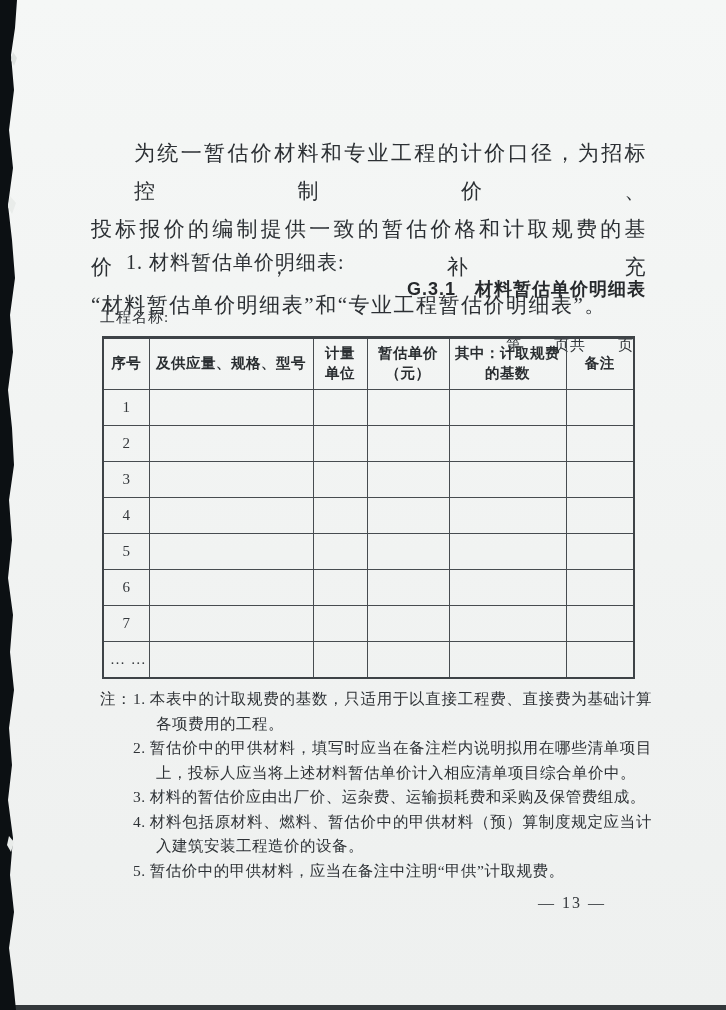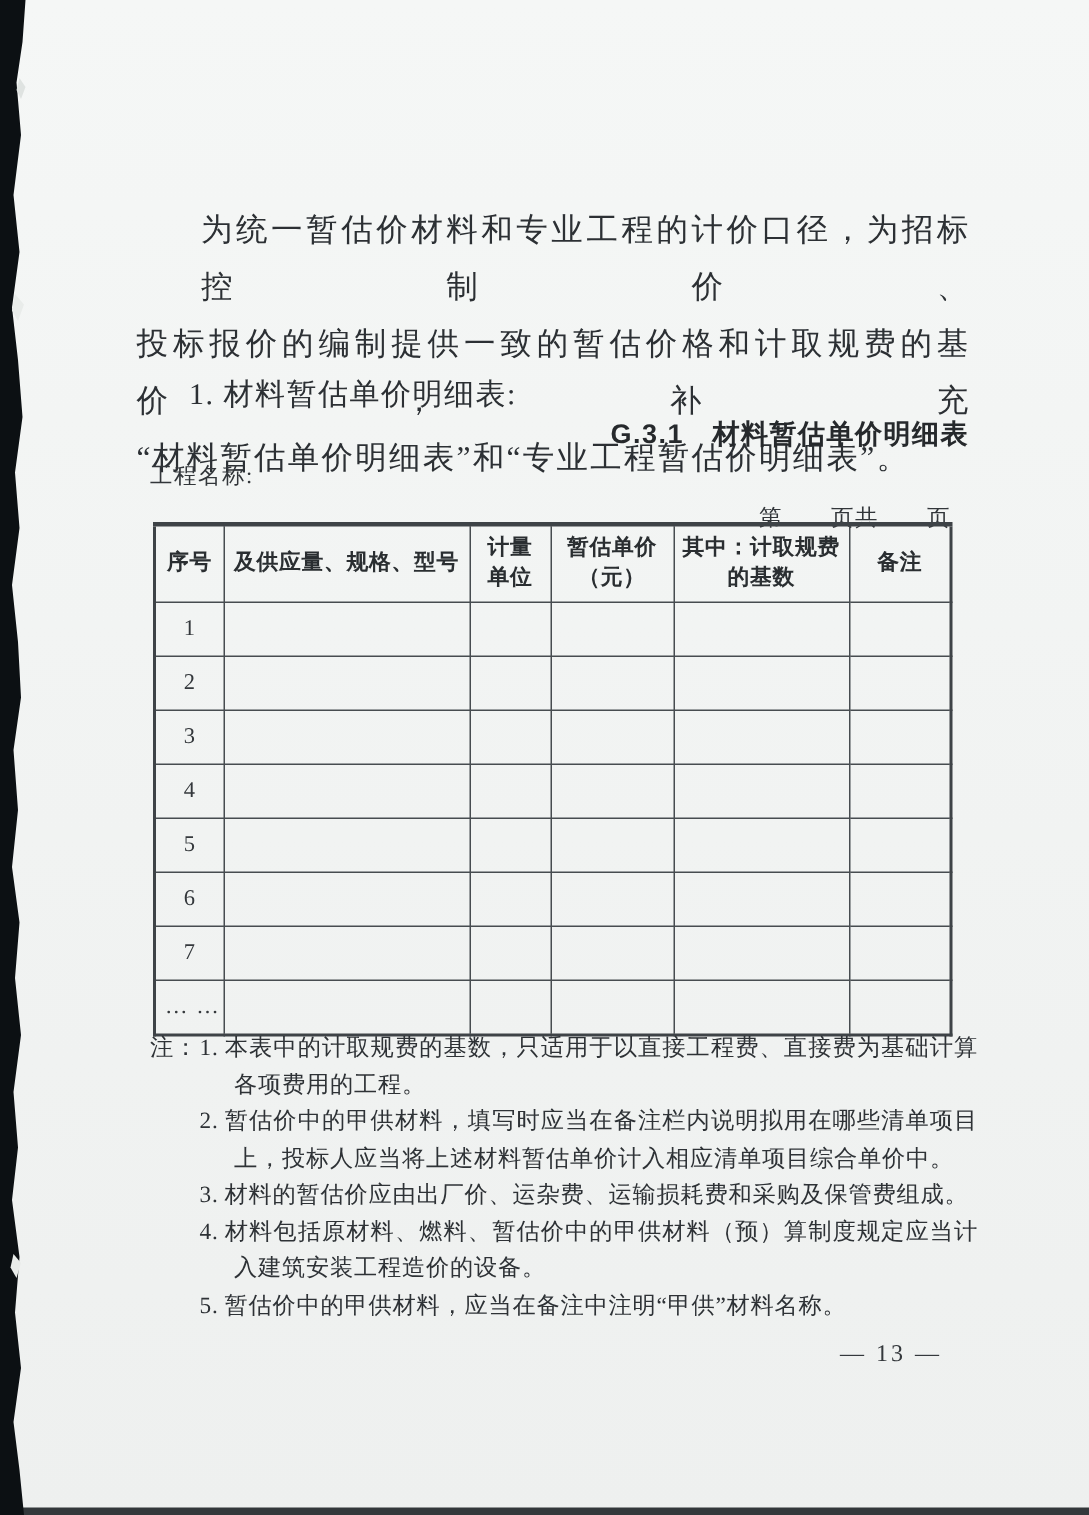--- a/index.html
+++ b/index.html
@@ -32,40 +32,40 @@
 
   .table-caption{position:absolute;left:88px;top:277px;width:558px;text-align:right;
     font-family:"Liberation Sans","DejaVu Sans",sans-serif;
     font-weight:bold;font-size:18px;letter-spacing:1px;color:#26292c;}
 
   .meta-line{position:absolute;left:100px;top:308px;width:534px;display:flex;justify-content:space-between;
     font-size:15px;letter-spacing:1px;color:#32363a;}
   .meta-line .pages{white-space:pre;margin-top:28px;}
 
   
-  table.material{position:absolute;left:102px;top:348px;width:531px;
+  table.material{position:absolute;left:102px;top:336px;width:531px;
     border-collapse:collapse;table-layout:fixed;
     border:2px solid #3e4347;border-top-width:3px;}
   table.material th,table.material td{border:1px solid #474c50;padding:0;}
   table.material th{
     font-family:"Liberation Sans","DejaVu Sans",sans-serif;
     font-weight:bold;font-size:14.5px;line-height:1.35;letter-spacing:.5px;
     color:#2a2e31;text-align:center;vertical-align:middle;height:50px;white-space:pre-line;}
   table.material td{height:35px;font-size:15px;color:#34383c;text-align:center;vertical-align:middle;}
   table.material td.dots{text-align:left;padding-left:6px;letter-spacing:1px;}
 
   
   .notes{position:absolute;left:100px;top:687px;width:552px;
     font-size:15.5px;line-height:24.5px;letter-spacing:.5px;color:#2e3236;}
   .notes .note-prefix{position:absolute;left:0;top:0;}
   .notes .note-list{margin-left:33px;}
   .note-item{padding-left:23px;text-indent:-23px;text-align:justify;}
   .note-item .note-num{padding-right:4px;}
 
-  .page-number{position:absolute;left:538px;top:894px;width:90px;text-align:right;
+  .page-number{position:absolute;left:538px;top:894px;width:90px;text-align:left;
     font-size:16px;letter-spacing:2px;color:#34383c;white-space:pre;}
 </style>
 </head>
 <body>
 
 <div class="page">
 
   <svg class="torn-left" viewBox="0 0 22 1010" preserveAspectRatio="none" aria-hidden="true">
     <path fill="#0c1013" d="M0,0 L17,0 L15,28 L11,55 L14,90 L9,130 L13,168 L8,205 L12,240 L15,278 L10,315 L13,352 L8,390 L12,428 L14,465 L9,500 L12,540 L8,578 L13,615 L10,652 L14,690 L9,728 L12,765 L8,800 L13,838 L10,875 L14,912 L9,948 L13,980 L16,1010 L0,1010 Z"></path>
     <path fill="#e9ecea" d="M10,196 L16,203 L12,214 L8,207 Z"></path>
@@ -190,20 +190,20 @@
       <div class="note-item">
         <span class="note-num">2.</span><span>暂估价中的甲供材料，填写时应当在备注栏内说明拟用在哪些清单项目上，投标人应当将上述材料暂估单价计入相应清单项目综合单价中。</span>
       </div>
       <div class="note-item">
         <span class="note-num">3.</span><span>材料的暂估价应由出厂价、运杂费、运输损耗费和采购及保管费组成。</span>
       </div>
       <div class="note-item">
         <span class="note-num">4.</span><span>材料包括原材料、燃料、暂估价中的甲供材料（预）算制度规定应当计入建筑安装工程造价的设备。</span>
       </div>
       <div class="note-item">
-        <span class="note-num">5.</span><span>暂估价中的甲供材料，应当在备注中注明“甲供”材料名称。</span>
+        <span class="note-num">5.</span><span>暂估价中的甲供材料，应当在备注中注明“甲供”计取规费。</span>
       </div>
     </div>
   </div>
 
   <div class="page-number">— 13 —</div>
 
 </div>
 
 </body></html>

